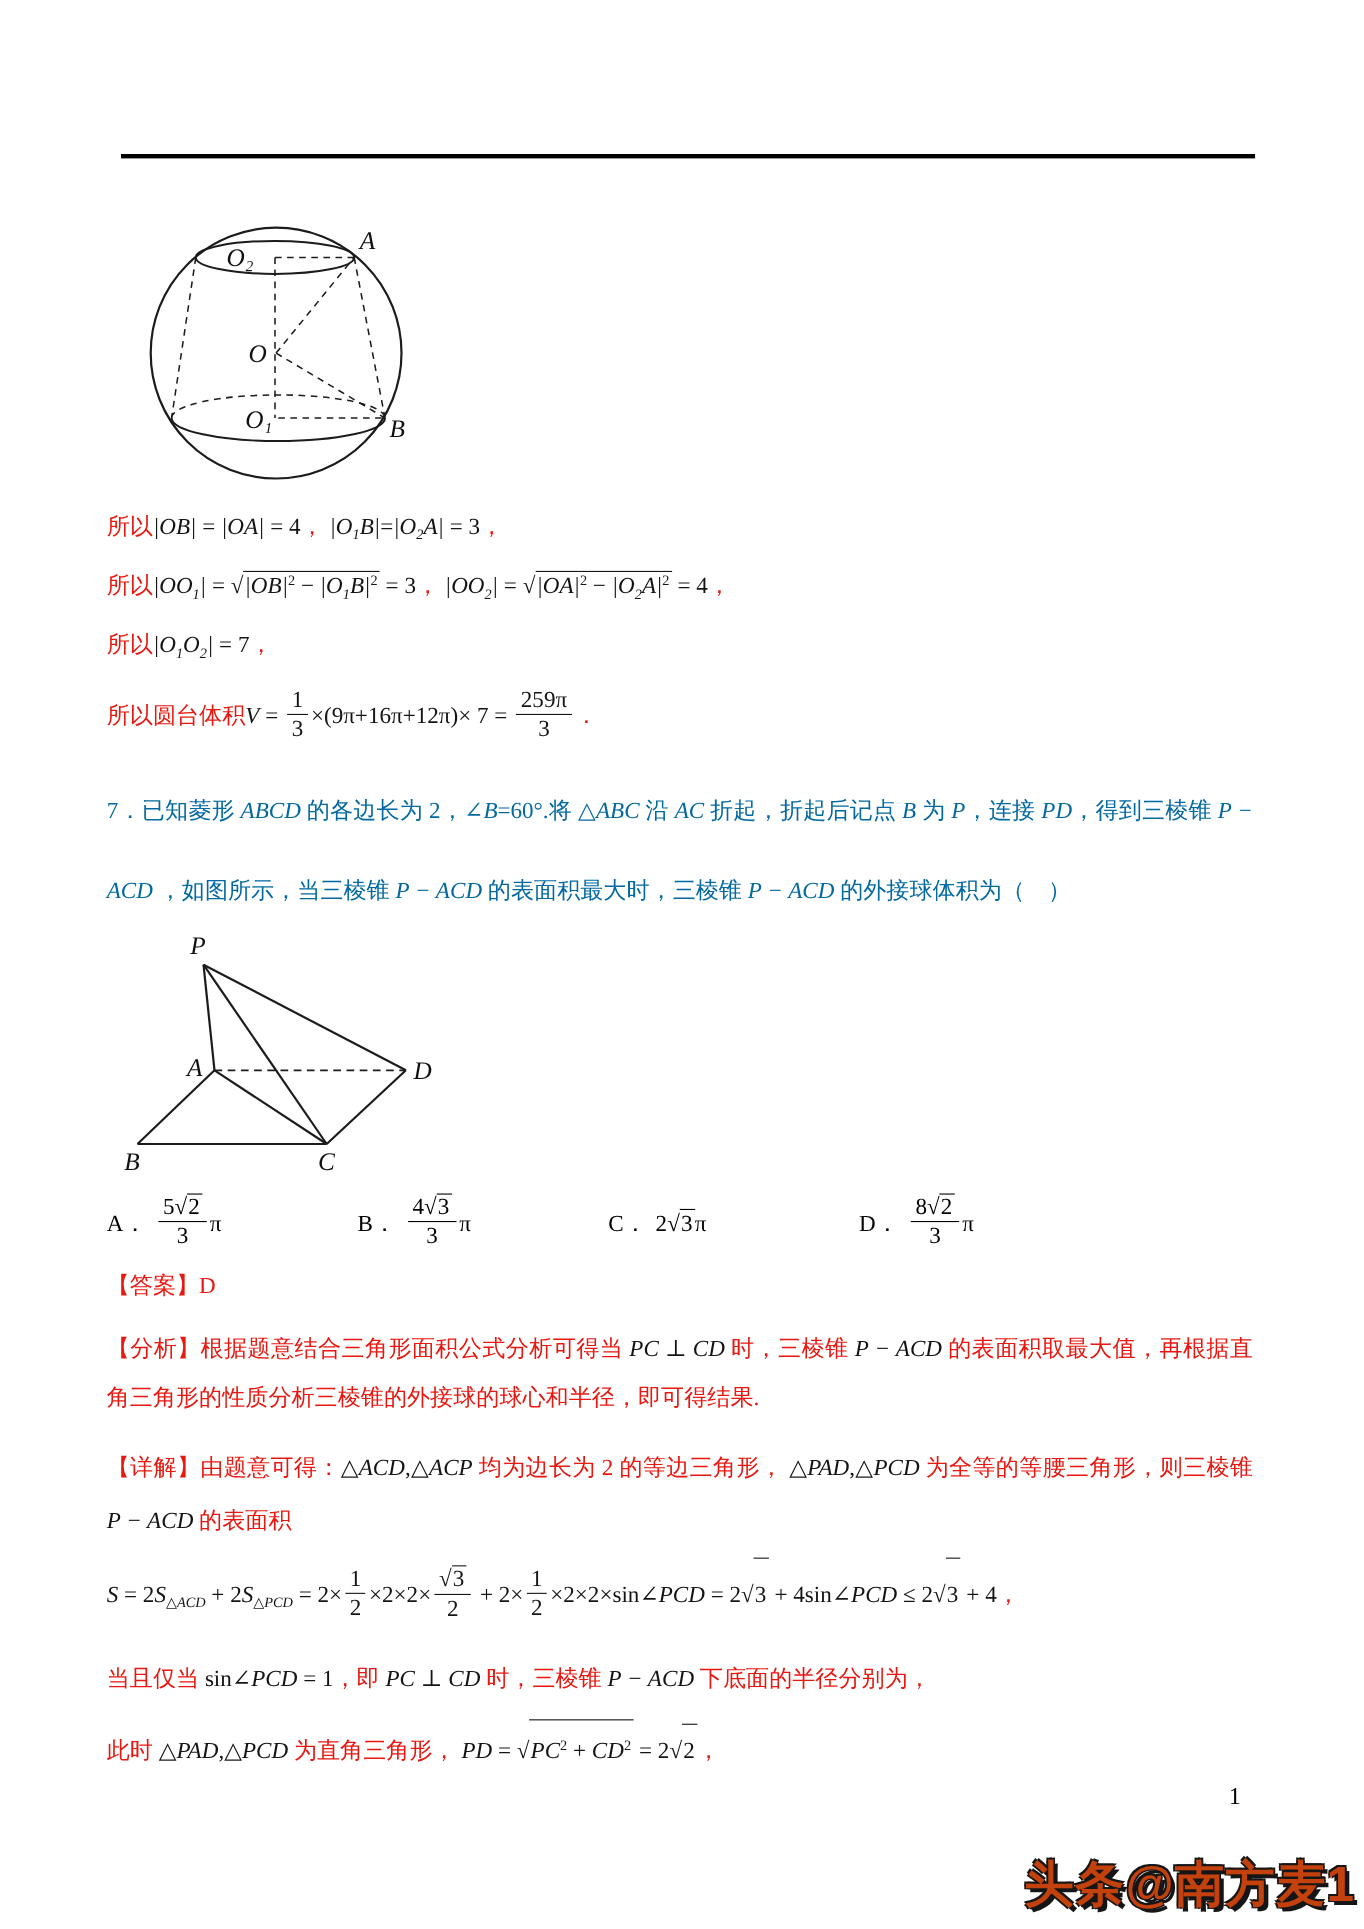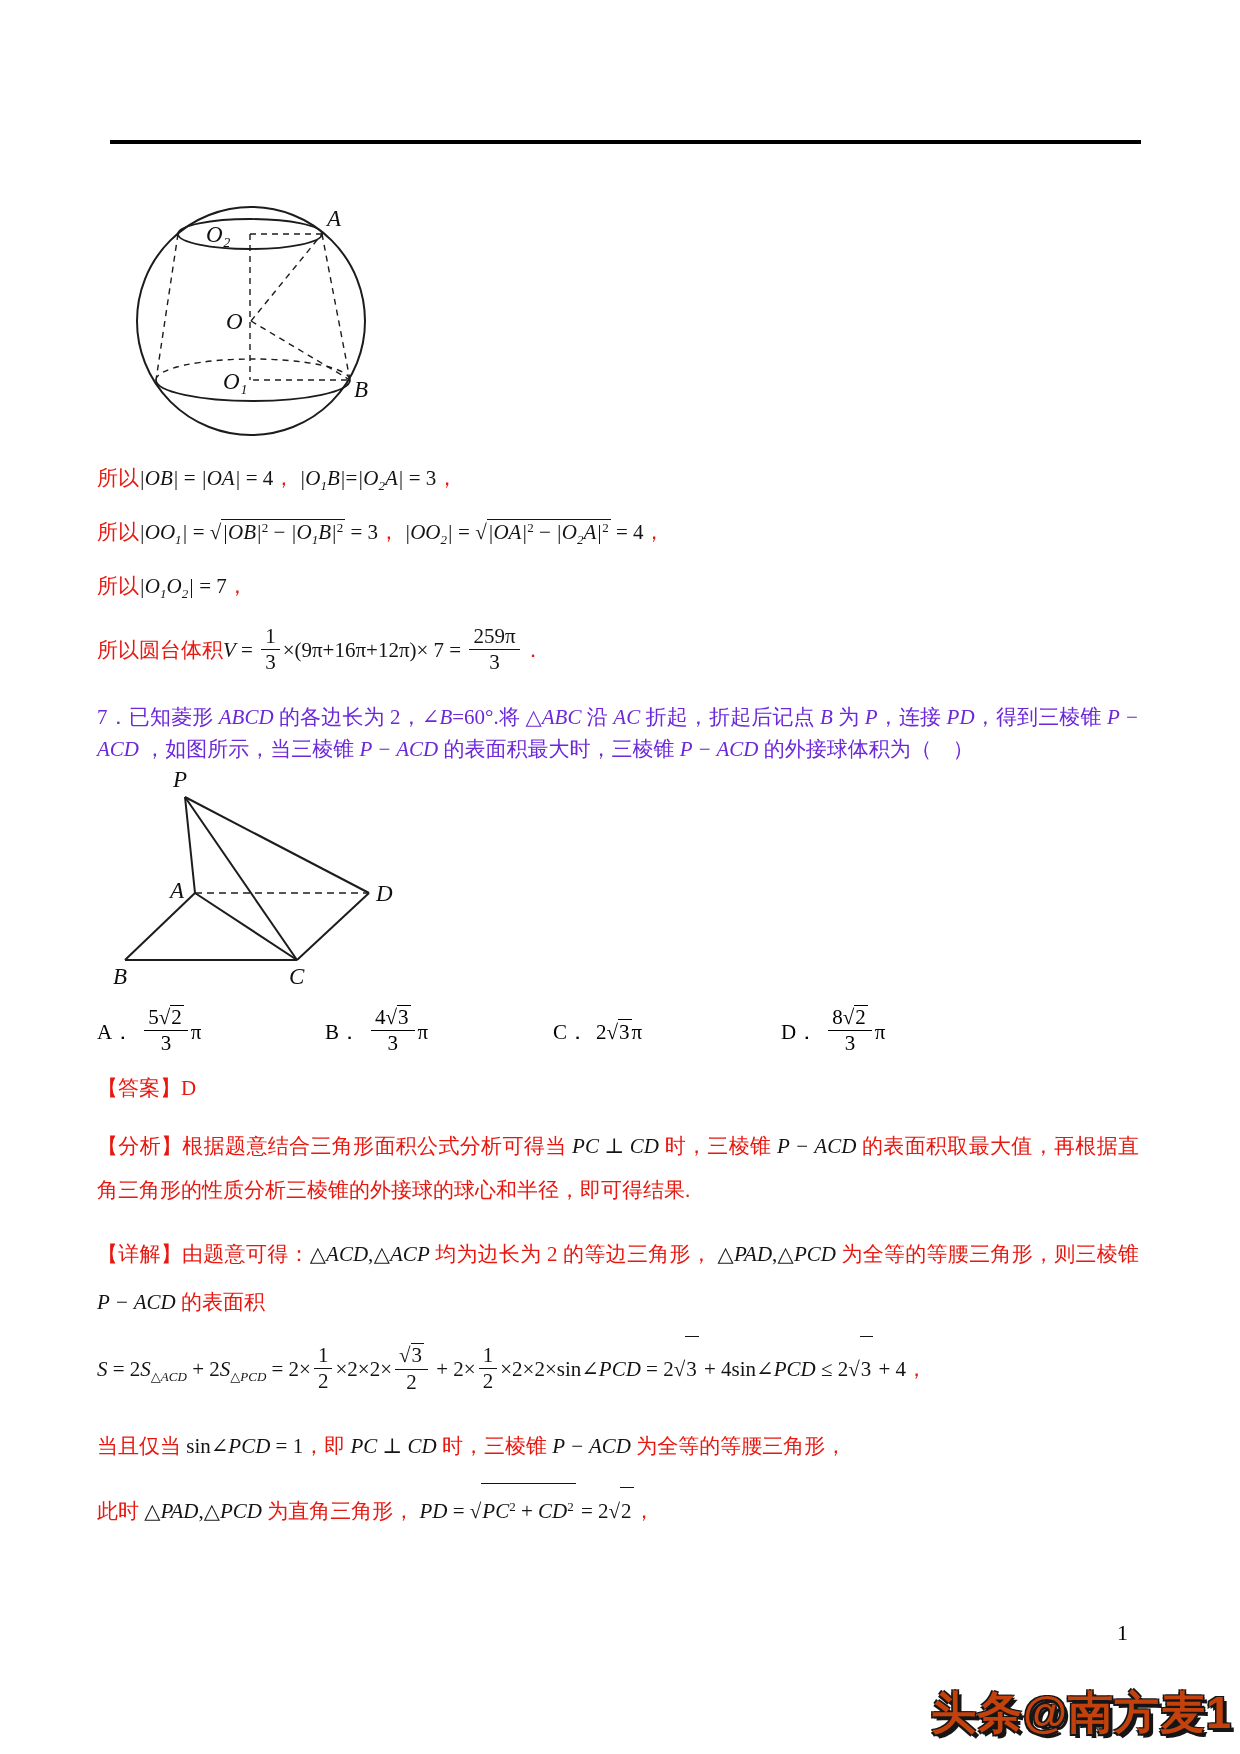--- a/index.html
+++ b/index.html
@@ -37,21 +37,21 @@
   .frac .den{display:block;padding-top:1px;}
   .sqrt{display:inline-block;white-space:nowrap;}
   .sqrt .rad{display:inline-block;}
   .sqrt .radicand{display:inline-block;border-top:1.4px solid currentColor;padding:0 2px 0 1px;}
   
   .tline{display:block;}
   .sol .tline{margin-top:24px;}
   .sol .tline:first-child{margin-top:14px;}
   .sol .tline:nth-child(5){margin-top:14px;}
   .para{text-align:justify;line-height:50px;margin-top:22px;}
-  .q7{line-height:32px;margin-top:24px;color:#6d28d9;}
+  .q7{line-height:72px;margin-top:24px;color:#0369a1;}
   .fig1{margin:44px 0 0 16px;display:block;}
   .fig2{margin:2px 0 0 -20px;display:block;}
   .options{display:flex;align-items:center;margin-top:8px;}
   .option{display:flex;align-items:center;width:228px;color:#000;}
   .option:last-child{width:auto;}
   .option .cn{margin-right:8px;}
   .answer-line{margin-top:16px;}
   .formula-line{margin-top:10px;line-height:64px;}
   .red-line{margin-top:14px;line-height:46px;}
   .page-number{
@@ -168,20 +168,20 @@
   </div>
 
   <div class="answer-line"><span class="cn red">【答案】D</span></div>
 
   <div class="para" style="line-height:44px"><span class="cn red">【分析】根据题意结合三角形面积公式分析可得当 </span><span class="mi">PC</span><span class="mu"> ⊥ </span><span class="mi">CD</span><span class="cn red"> 时，三棱锥 </span><span class="mi">P − ACD</span><span class="cn red"> 的表面积取最大值，再根据直角三角形的性质分析三棱锥的外接球的球心和半径，即可得结果.</span></div>
 
   <div class="para" style="line-height:48px;margin-top:18px"><span class="cn red">【详解】由题意可得：</span><span class="mu">△</span><span class="mi">ACD</span><span class="mu">,△</span><span class="mi">ACP</span><span class="cn red"> 均为边长为 2 的等边三角形， </span><span class="mu">△</span><span class="mi">PAD</span><span class="mu">,△</span><span class="mi">PCD</span><span class="cn red"> 为全等的等腰三角形，则三棱锥 </span><span class="mi">P − ACD</span><span class="cn red"> 的表面积</span></div>
 
   <div class="formula-line"><span class="mi">S</span><span class="mu"> = 2</span><span class="mi">S</span><span class="msub">△ACD</span><span class="mu"> + 2</span><span class="mi">S</span><span class="msub">△PCD</span><span class="mu"> = 2×</span><span class="frac"><span class="num"><span class="mu">1</span></span><span class="den"><span class="mu">2</span></span></span><span class="mu">×2×2×</span><span class="frac"><span class="num"><span class="sqrt"><span class="rad">√</span><span class="radicand"><span class="mu">3</span></span></span></span><span class="den"><span class="mu">2</span></span></span><span class="mu"> + 2×</span><span class="frac"><span class="num"><span class="mu">1</span></span><span class="den"><span class="mu">2</span></span></span><span class="mu">×2×2×sin∠</span><span class="mi">PCD</span><span class="mu"> = 2</span><span class="sqrt"><span class="rad">√</span><span class="radicand"><span class="mu">3</span></span></span><span class="mu"> + 4sin∠</span><span class="mi">PCD</span><span class="mu"> ≤ 2</span><span class="sqrt"><span class="rad">√</span><span class="radicand"><span class="mu">3</span></span></span><span class="mu"> + 4</span><span class="cn red">，</span></div>
 
-  <div class="red-line"><span class="cn red">当且仅当 </span><span class="mu">sin∠</span><span class="mi">PCD</span><span class="mu"> = 1</span><span class="cn red">，即 </span><span class="mi">PC</span><span class="mu"> ⊥ </span><span class="mi">CD</span><span class="cn red"> 时，三棱锥 </span><span class="mi">P − ACD</span><span class="cn red"> 为全等的等腰三角形，</span></div>
+  <div class="red-line"><span class="cn red">当且仅当 </span><span class="mu">sin∠</span><span class="mi">PCD</span><span class="mu"> = 1</span><span class="cn red">，即 </span><span class="mi">PC</span><span class="mu"> ⊥ </span><span class="mi">CD</span><span class="cn red"> 时，三棱锥 </span><span class="mi">P − ACD</span><span class="cn red"> 下底面的半径分别为，</span></div>
 
   <div class="red-line"><span class="cn red">此时 </span><span class="mu">△</span><span class="mi">PAD</span><span class="mu">,△</span><span class="mi">PCD</span><span class="cn red"> 为直角三角形， </span><span class="mi">PD</span><span class="mu"> = </span><span class="sqrt"><span class="rad">√</span><span class="radicand"><span class="mi">PC</span><span class="msup">2</span><span class="mu"> + </span><span class="mi">CD</span><span class="msup">2</span></span></span><span class="mu"> = 2</span><span class="sqrt"><span class="rad">√</span><span class="radicand"><span class="mu">2</span></span></span><span class="cn red">，</span></div>
 
 </div>
 
 <div class="page-number">1</div>
 <div class="watermark">头条@南方麦1</div>
 
 </body></html>

